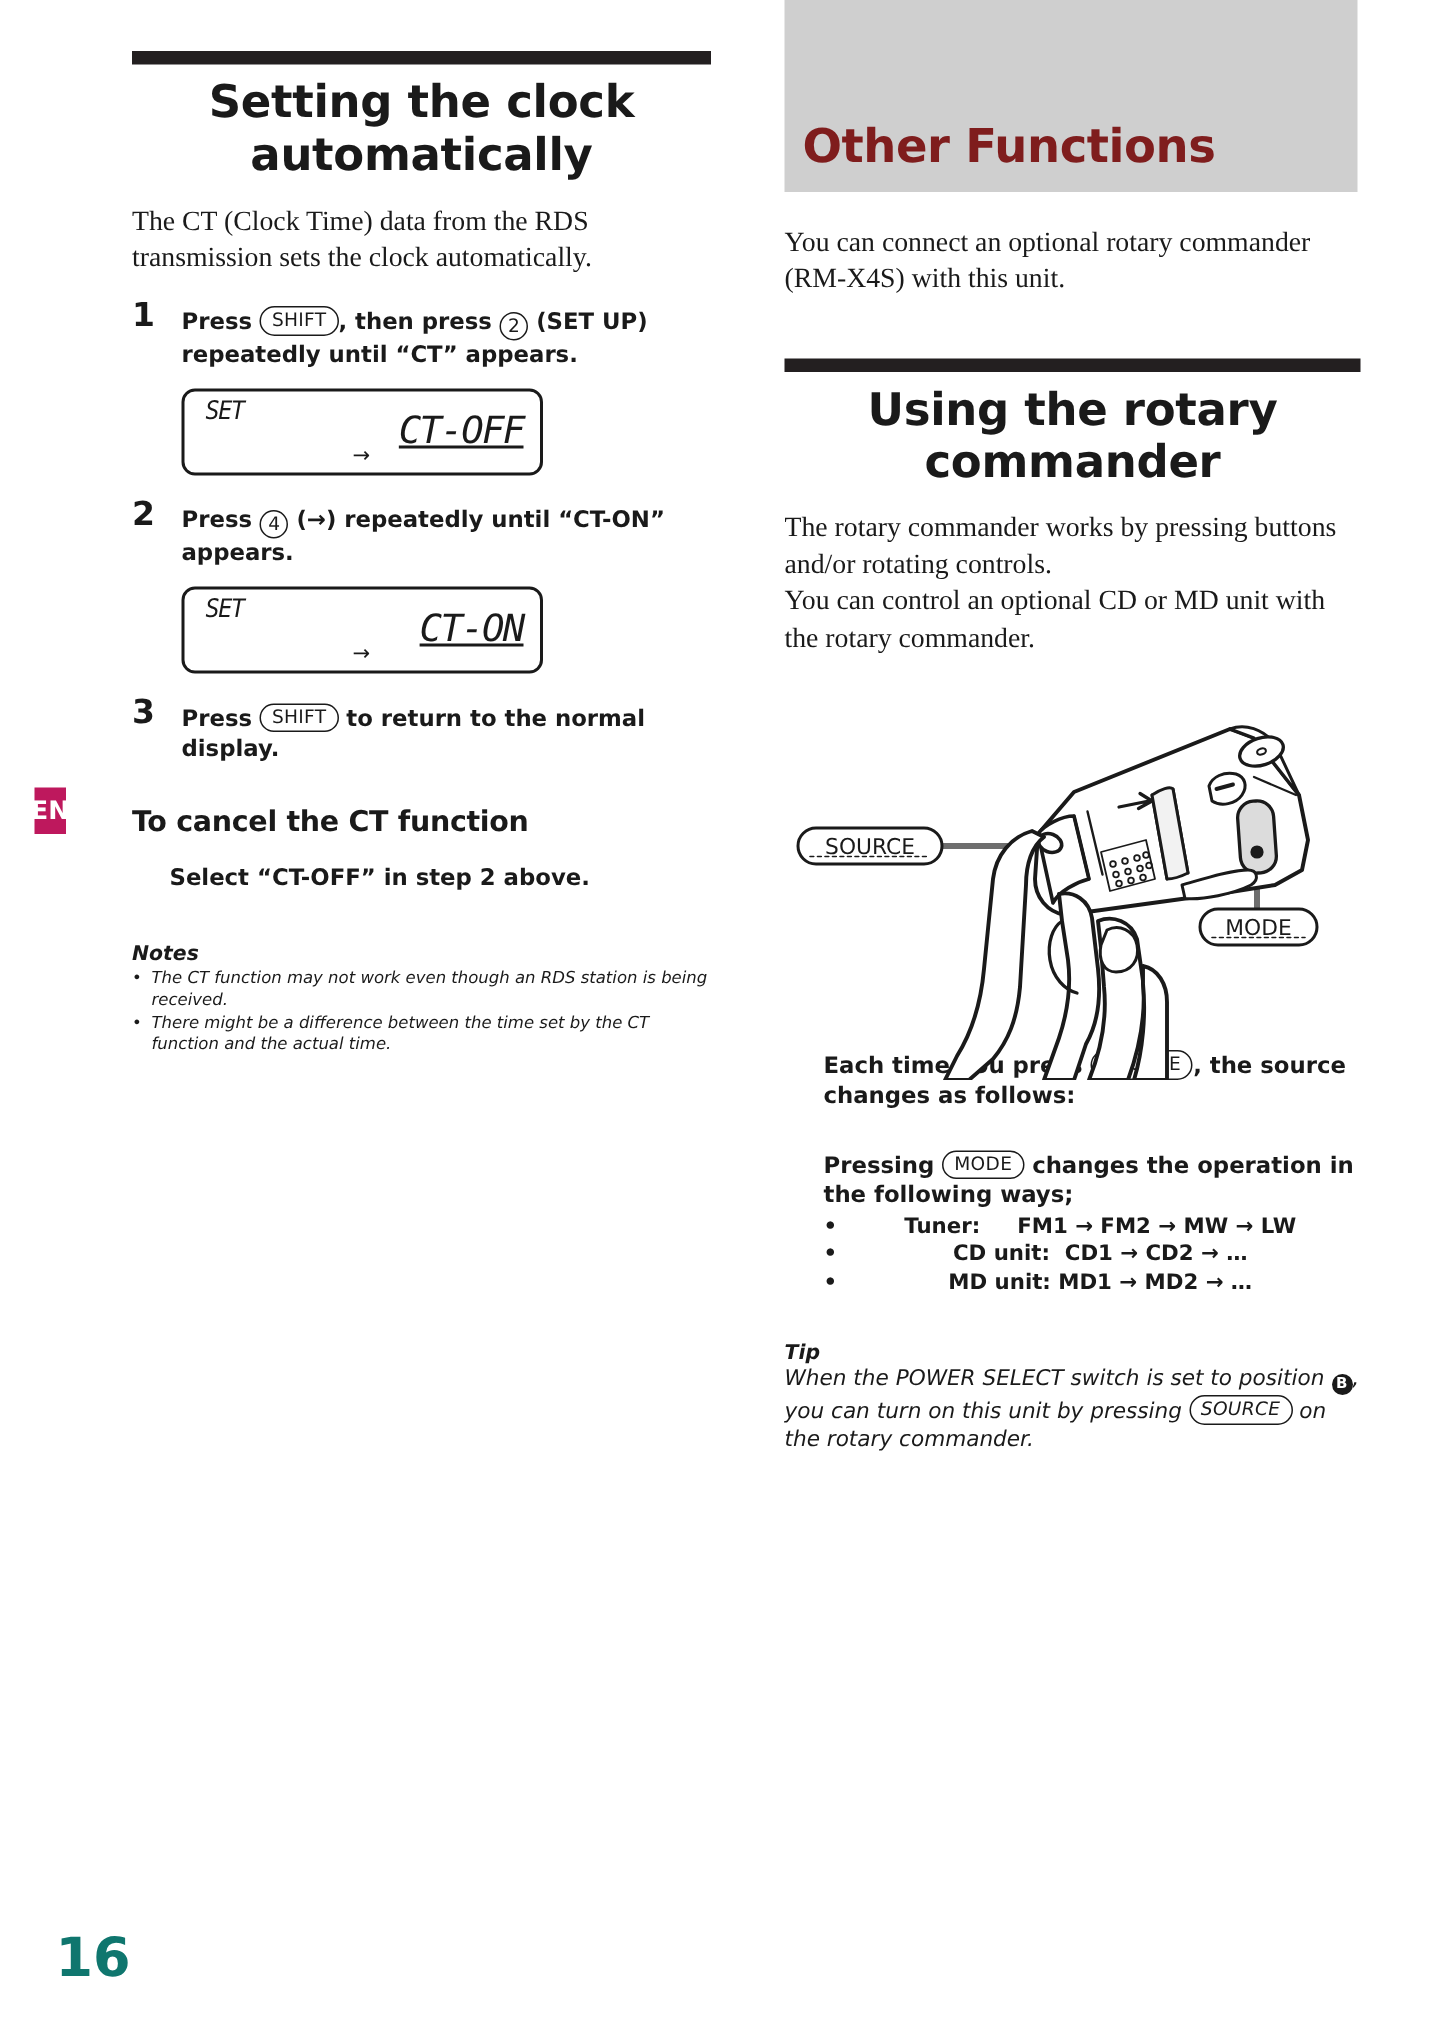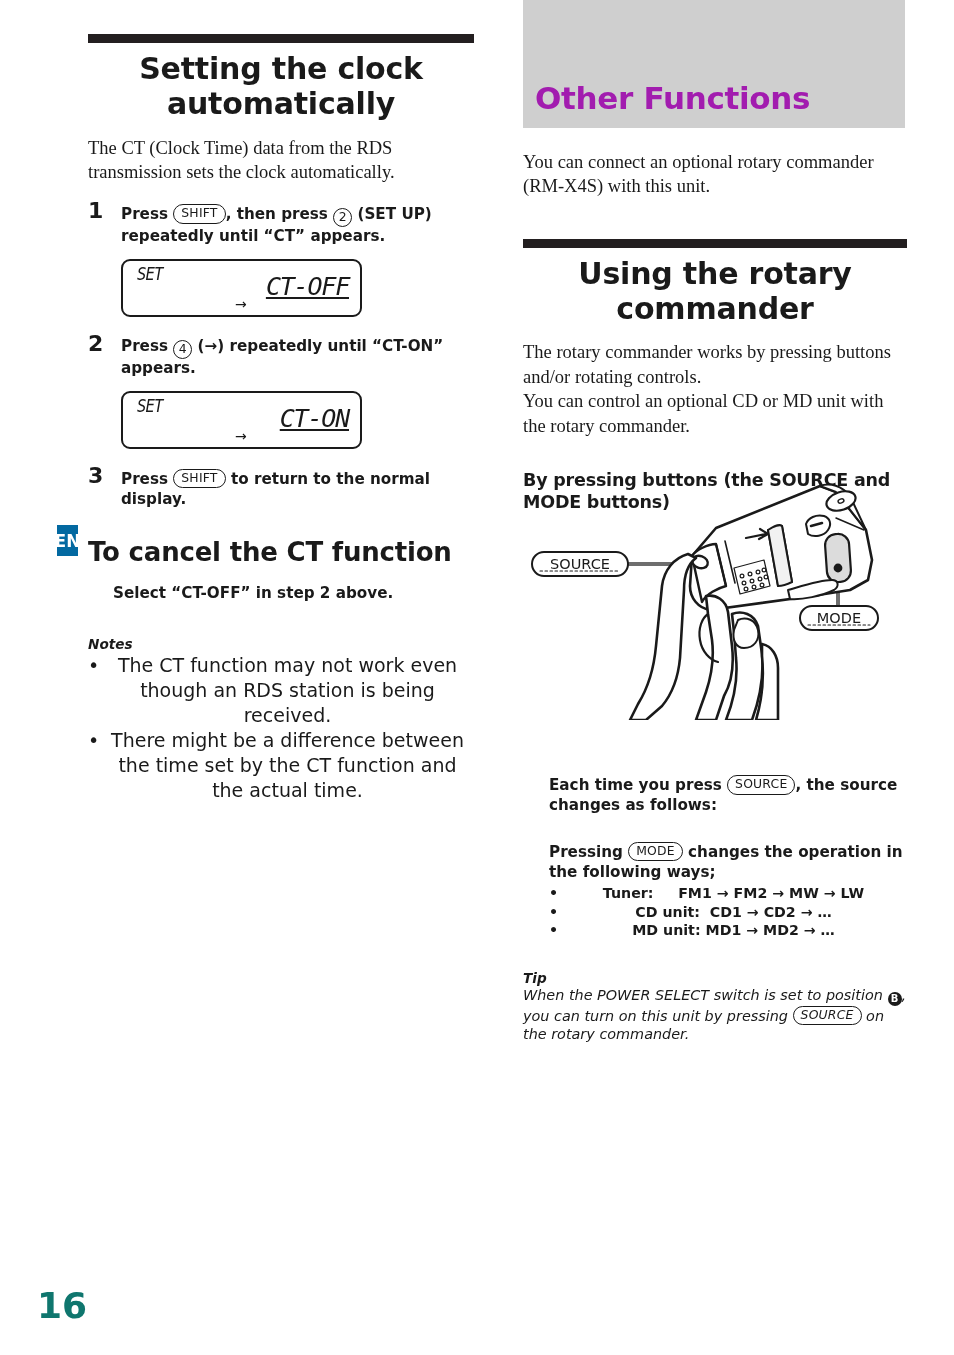--- a/index.html
+++ b/index.html
@@ -142,21 +142,21 @@
     left: 112px;
     bottom: 4px;
     font-family: "DejaVu Sans", sans-serif;
     font-size: 14px;
     line-height: 1;
   }
 
   h2.subhead {
     font-family: "DejaVu Sans", sans-serif;
     font-weight: bold;
-    font-size: 26px;
+    font-size: 19px;
     margin: 28px 0 0 0;
     letter-spacing: -0.2px;
   }
   .indent-line {
     font-family: "DejaVu Sans", sans-serif;
     font-weight: bold;
     font-size: 15.2px;
     margin: 17px 0 0 25px;
   }
 
@@ -167,50 +167,49 @@
     font-size: 13.6px;
     margin: 34px 0 0 0;
   }
   ul.notes {
     list-style: none;
     margin: 0;
     padding: 0;
   }
   ul.notes li {
     font-family: "DejaVu Sans", sans-serif;
-    font-size: 19px;
+    font-style: italic;
+    font-size: 11px;
     line-height: 1.30;
     padding-left: 13px;
     position: relative;
     margin-top: 1px;
-    text-align: center;
   }
   ul.notes li:before {
     content: "\2022";
     position: absolute;
     left: 0;
     top: 0;
   }
 
   
   #en-tab {
     position: absolute;
     left: 23px;
     top: 525px;
     width: 21px;
     height: 31px;
-    background: #0369a1;
+    background: #be185d;
     color: #ffffff;
     font-family: "DejaVu Sans", sans-serif;
     font-weight: bold;
     font-size: 17px;
     display: flex;
     align-items: center;
     justify-content: center;
-    margin-left: 34px;
   }
 
   
   #page-number {
     position: absolute;
     left: 37px;
     top: 1285px;
     font-family: "DejaVu Sans", sans-serif;
     font-weight: bold;
     font-size: 36px;
@@ -227,21 +226,21 @@
     position: relative;
   }
   #chapter-banner .title {
     position: absolute;
     left: 12px;
     bottom: 12px;
     font-family: "DejaVu Sans", sans-serif;
     font-weight: bold;
     font-size: 31px;
     letter-spacing: -0.3px;
-    color: #a21caf;
+    color: #7f1d1d;
   }
 
   h3.minihead {
     font-family: "DejaVu Sans", sans-serif;
     font-weight: bold;
     font-size: 17.5px;
     line-height: 1.24;
     margin: 32px 0 0 0;
     letter-spacing: -0.2px;
   }
@@ -391,21 +390,20 @@
 
   <p class="body" style="margin-top:22px;">You can connect an optional rotary commander (RM-X4S) with this unit.</p>
 
   <div class="rule" style="margin-top:40px;"></div>
 
   <h1 class="sec">Using the rotary commander</h1>
 
   <p class="body" style="white-space:pre-line;">The rotary commander works by pressing buttons and/or rotating controls.
 You can control an optional CD or MD unit with the rotary commander.</p>
 
-  <h3 class="minihead">By pressing buttons (the SOURCE and MODE buttons)</h3>
 
   <div style="height:262px;"></div>
 
   <div style="margin-left:26px;">
     <div class="blk">
       <span>Each time you press </span><span class="keycap kc-inline">SOURCE</span><span>, the source changes as follows:</span>
     </div>
   </div>
 
   <div style="margin-left:26px; margin-top:26px;">

